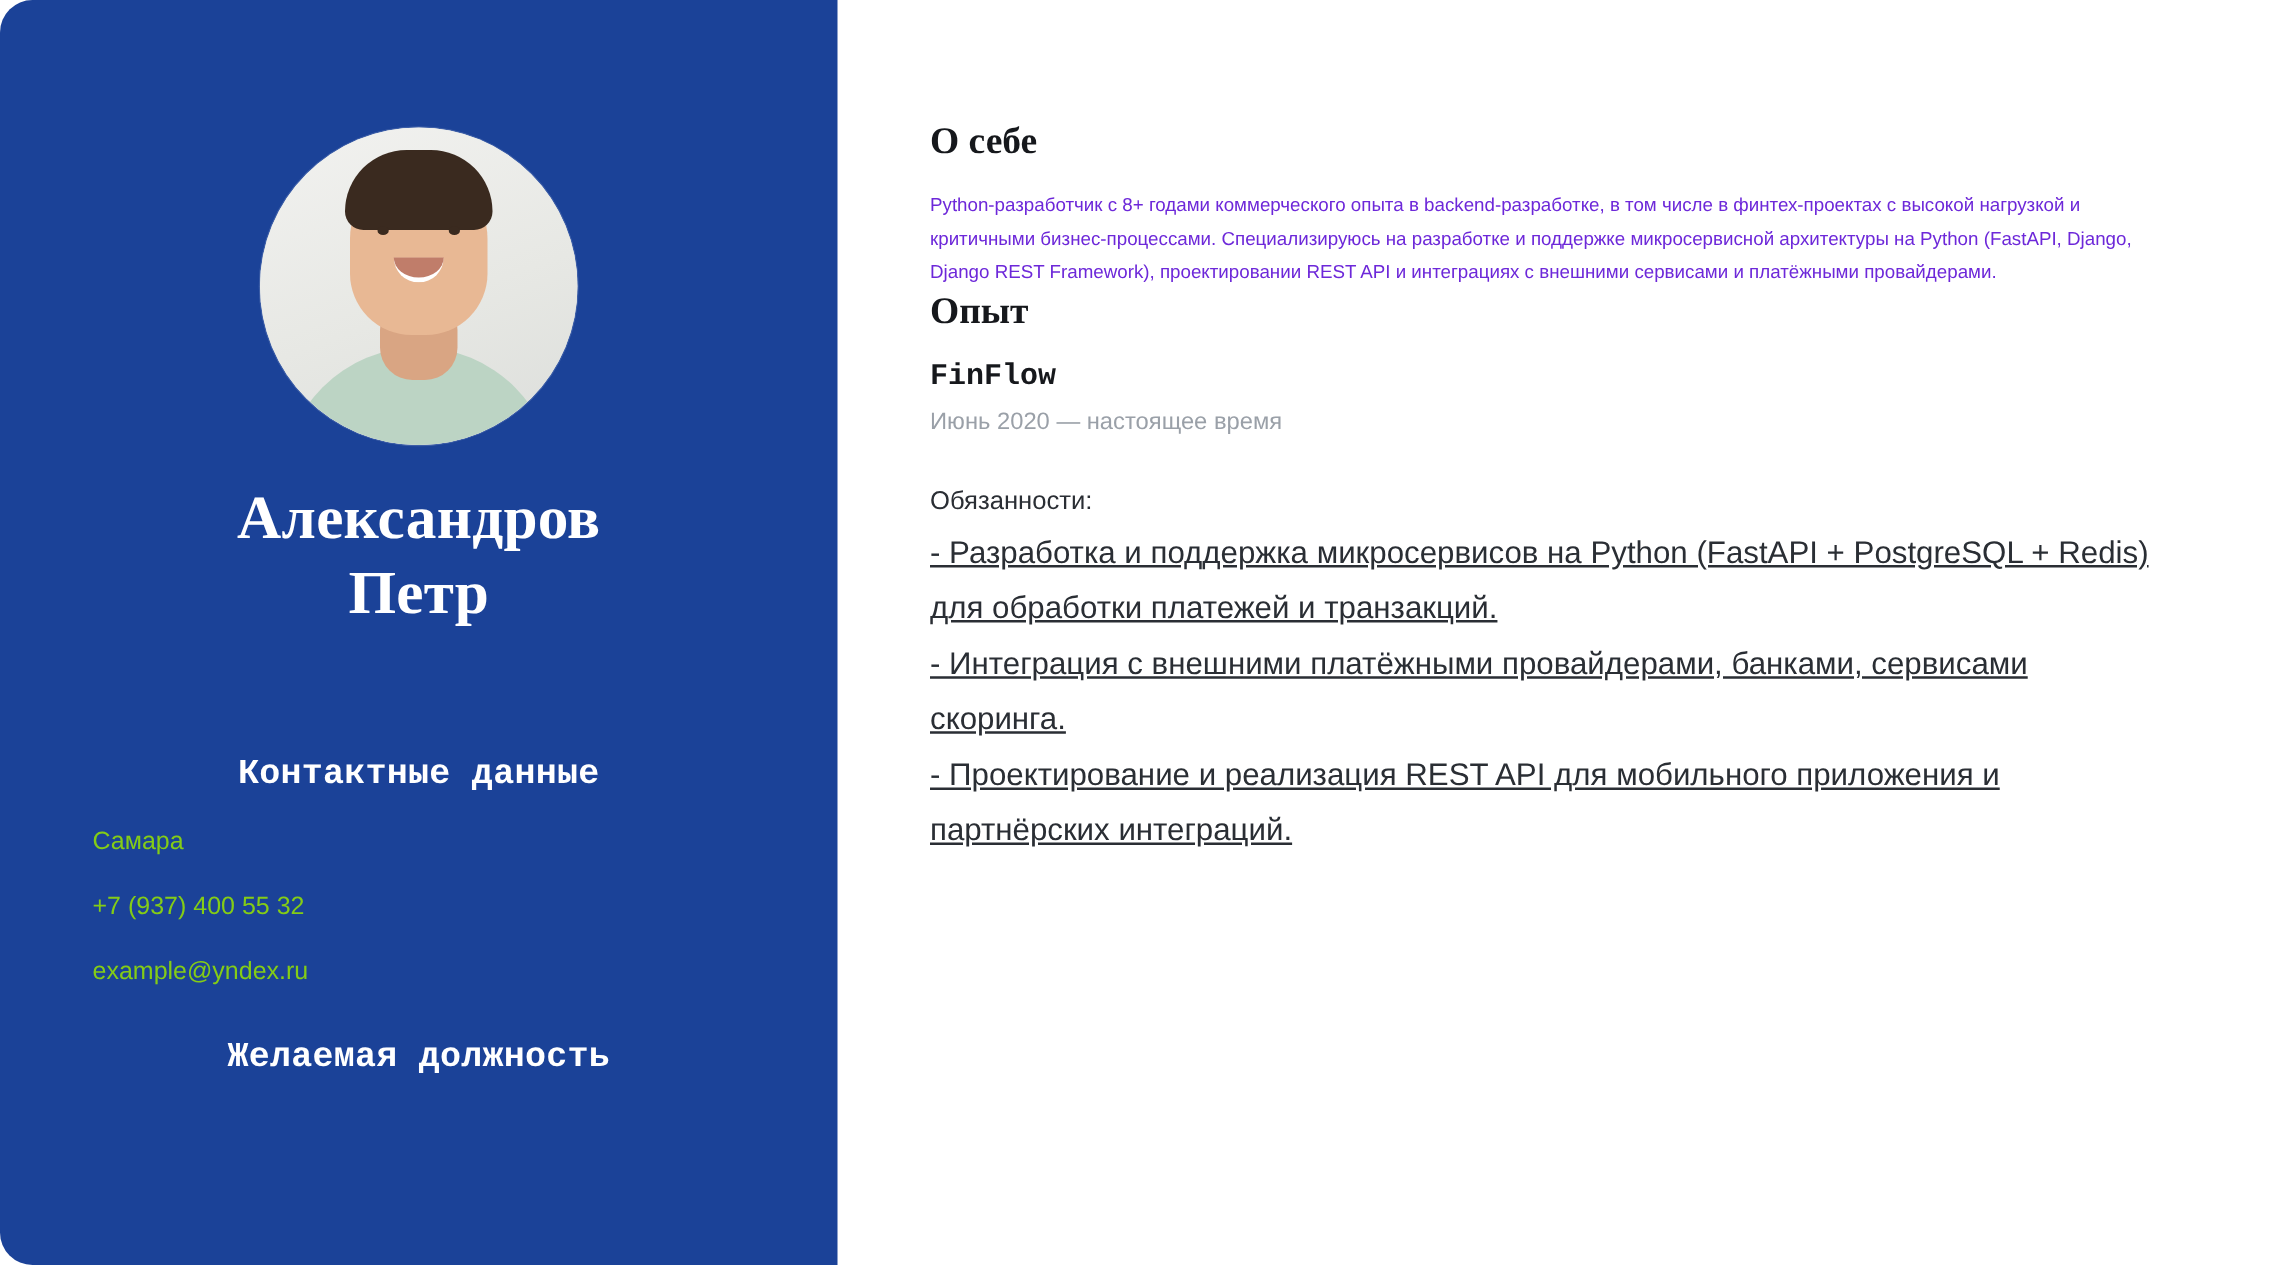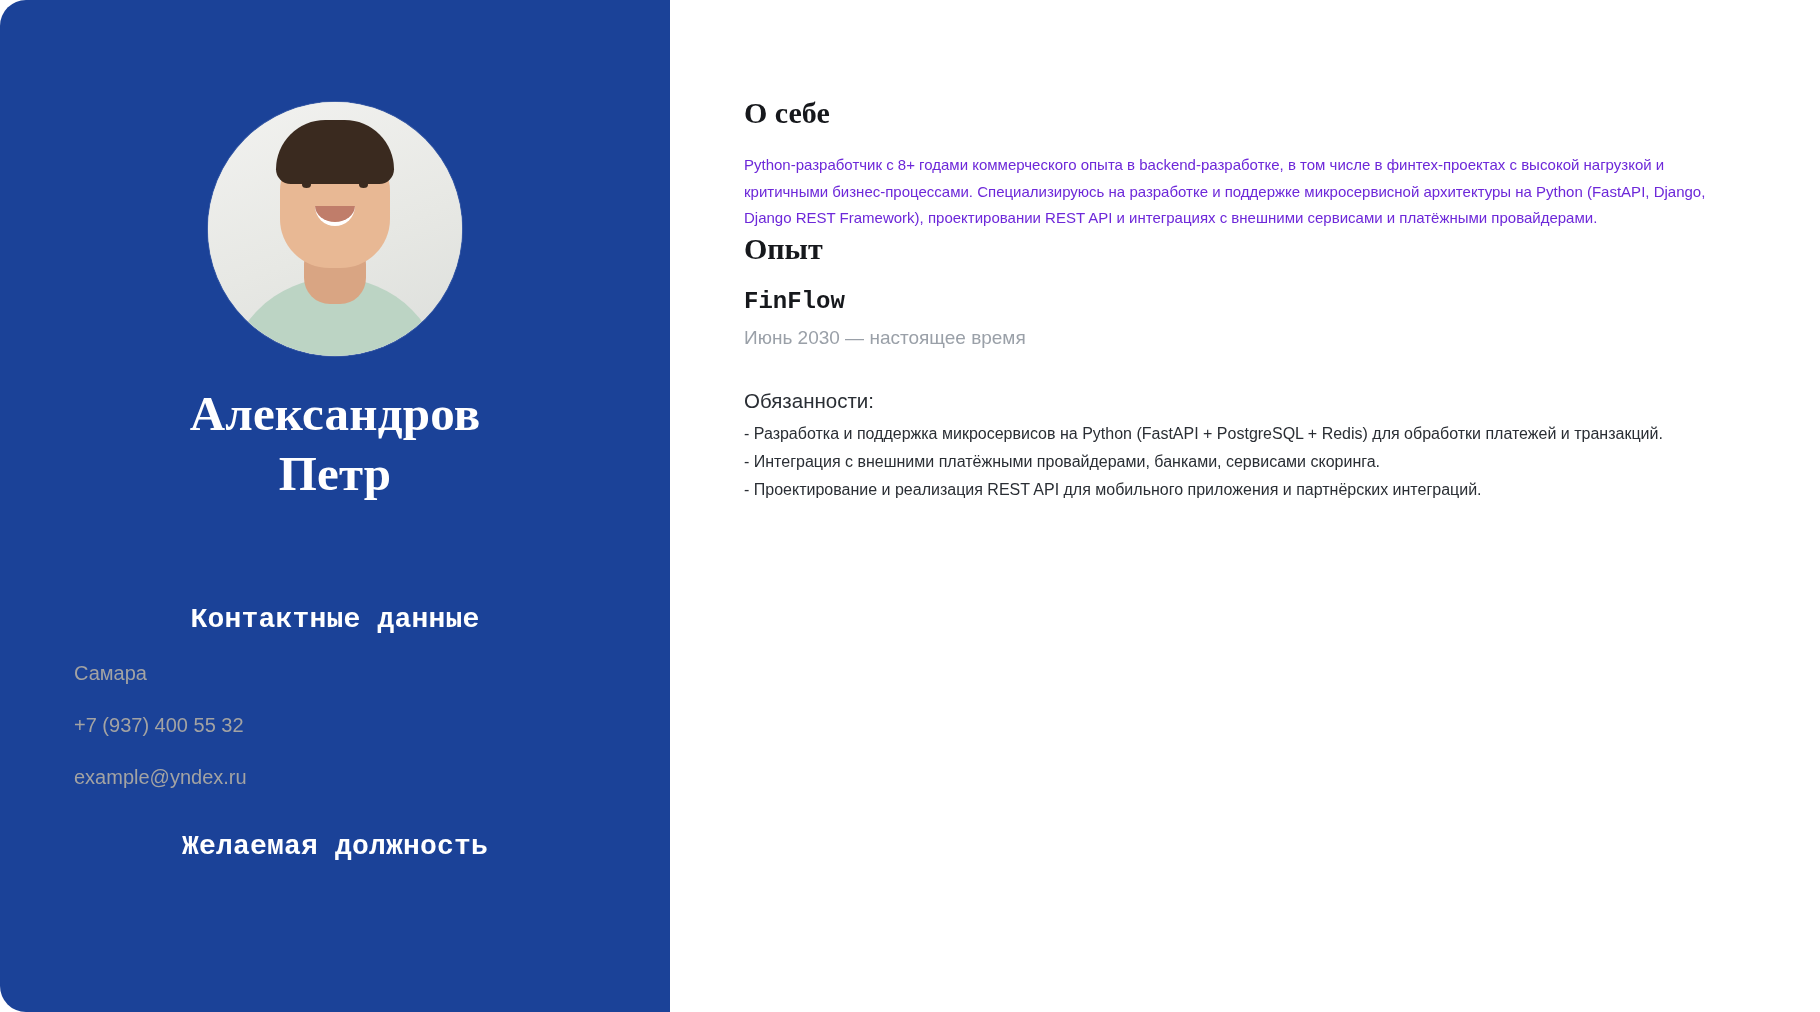--- a/index.html
+++ b/index.html
@@ -133,21 +133,21 @@
     font-weight: bold;
     font-size: 28px;
     color: #ffffff;
     letter-spacing: 0.2px;
     text-align: center;
   }
   .contacts-head { margin-top: 100px; }
   .contact-list { margin-top: 26px; }
   .contact-item {
     font-size: 20px;
-    color: #a3a3a3;
+    color: #84cc16;
     line-height: 1.2;
     margin-bottom: 28px;
   }
   .desired-head { margin-top: 42px; }
   .desired-value {
     margin-top: 22px;
     font-size: 20px;
     color: #c5d2ea;
   }
 
@@ -185,24 +185,25 @@
     color: #9aa0a8;
     margin-top: 12px;
   }
   .duties-label {
     font-size: 20.5px;
     color: #2a2e34;
     margin-top: 34px;
     line-height: 1.78;
   }
   .duty {
-    font-size: 16px;
+    font-size: 25px;
     color: #2a2e34;
     line-height: 1.78;
     max-width: 1010px;
+    text-decoration: underline;
   }
 </style>
 </head>
 <body>
 
 <div class="resume">
 
   <aside class="sidebar">
 
     <div class="avatar-wrap">
@@ -237,21 +238,21 @@
 
   <main class="content">
 
     <h2 class="c-head">О себе</h2>
     <p class="about-text">Python-разработчик с 8+ годами коммерческого опыта в backend-разработке, в том числе в финтех-проектах с высокой нагрузкой и критичными бизнес-процессами. Специализируюсь на разработке и поддержке микросервисной архитектуры на Python (FastAPI, Django, Django REST Framework), проектировании REST API и интеграциях с внешними сервисами и платёжными провайдерами.</p>
 
     <h2 class="c-head second">Опыт</h2>
 
     <div>
       <h3 class="job-title">FinFlow</h3>
-      <div class="job-dates">Июнь 2030 — настоящее время</div>
+      <div class="job-dates">Июнь 2020 — настоящее время</div>
 
       <div class="duties-label">Обязанности:</div>
       <div class="duty">- Разработка и поддержка микросервисов на Python (FastAPI + PostgreSQL + Redis) для обработки платежей и транзакций.</div>
       <div class="duty">- Интеграция с внешними платёжными провайдерами, банками, сервисами скоринга.</div>
       <div class="duty">- Проектирование и реализация REST API для мобильного приложения и партнёрских интеграций.</div>
     </div>
   </main>
 </div>
 
 </body></html>

